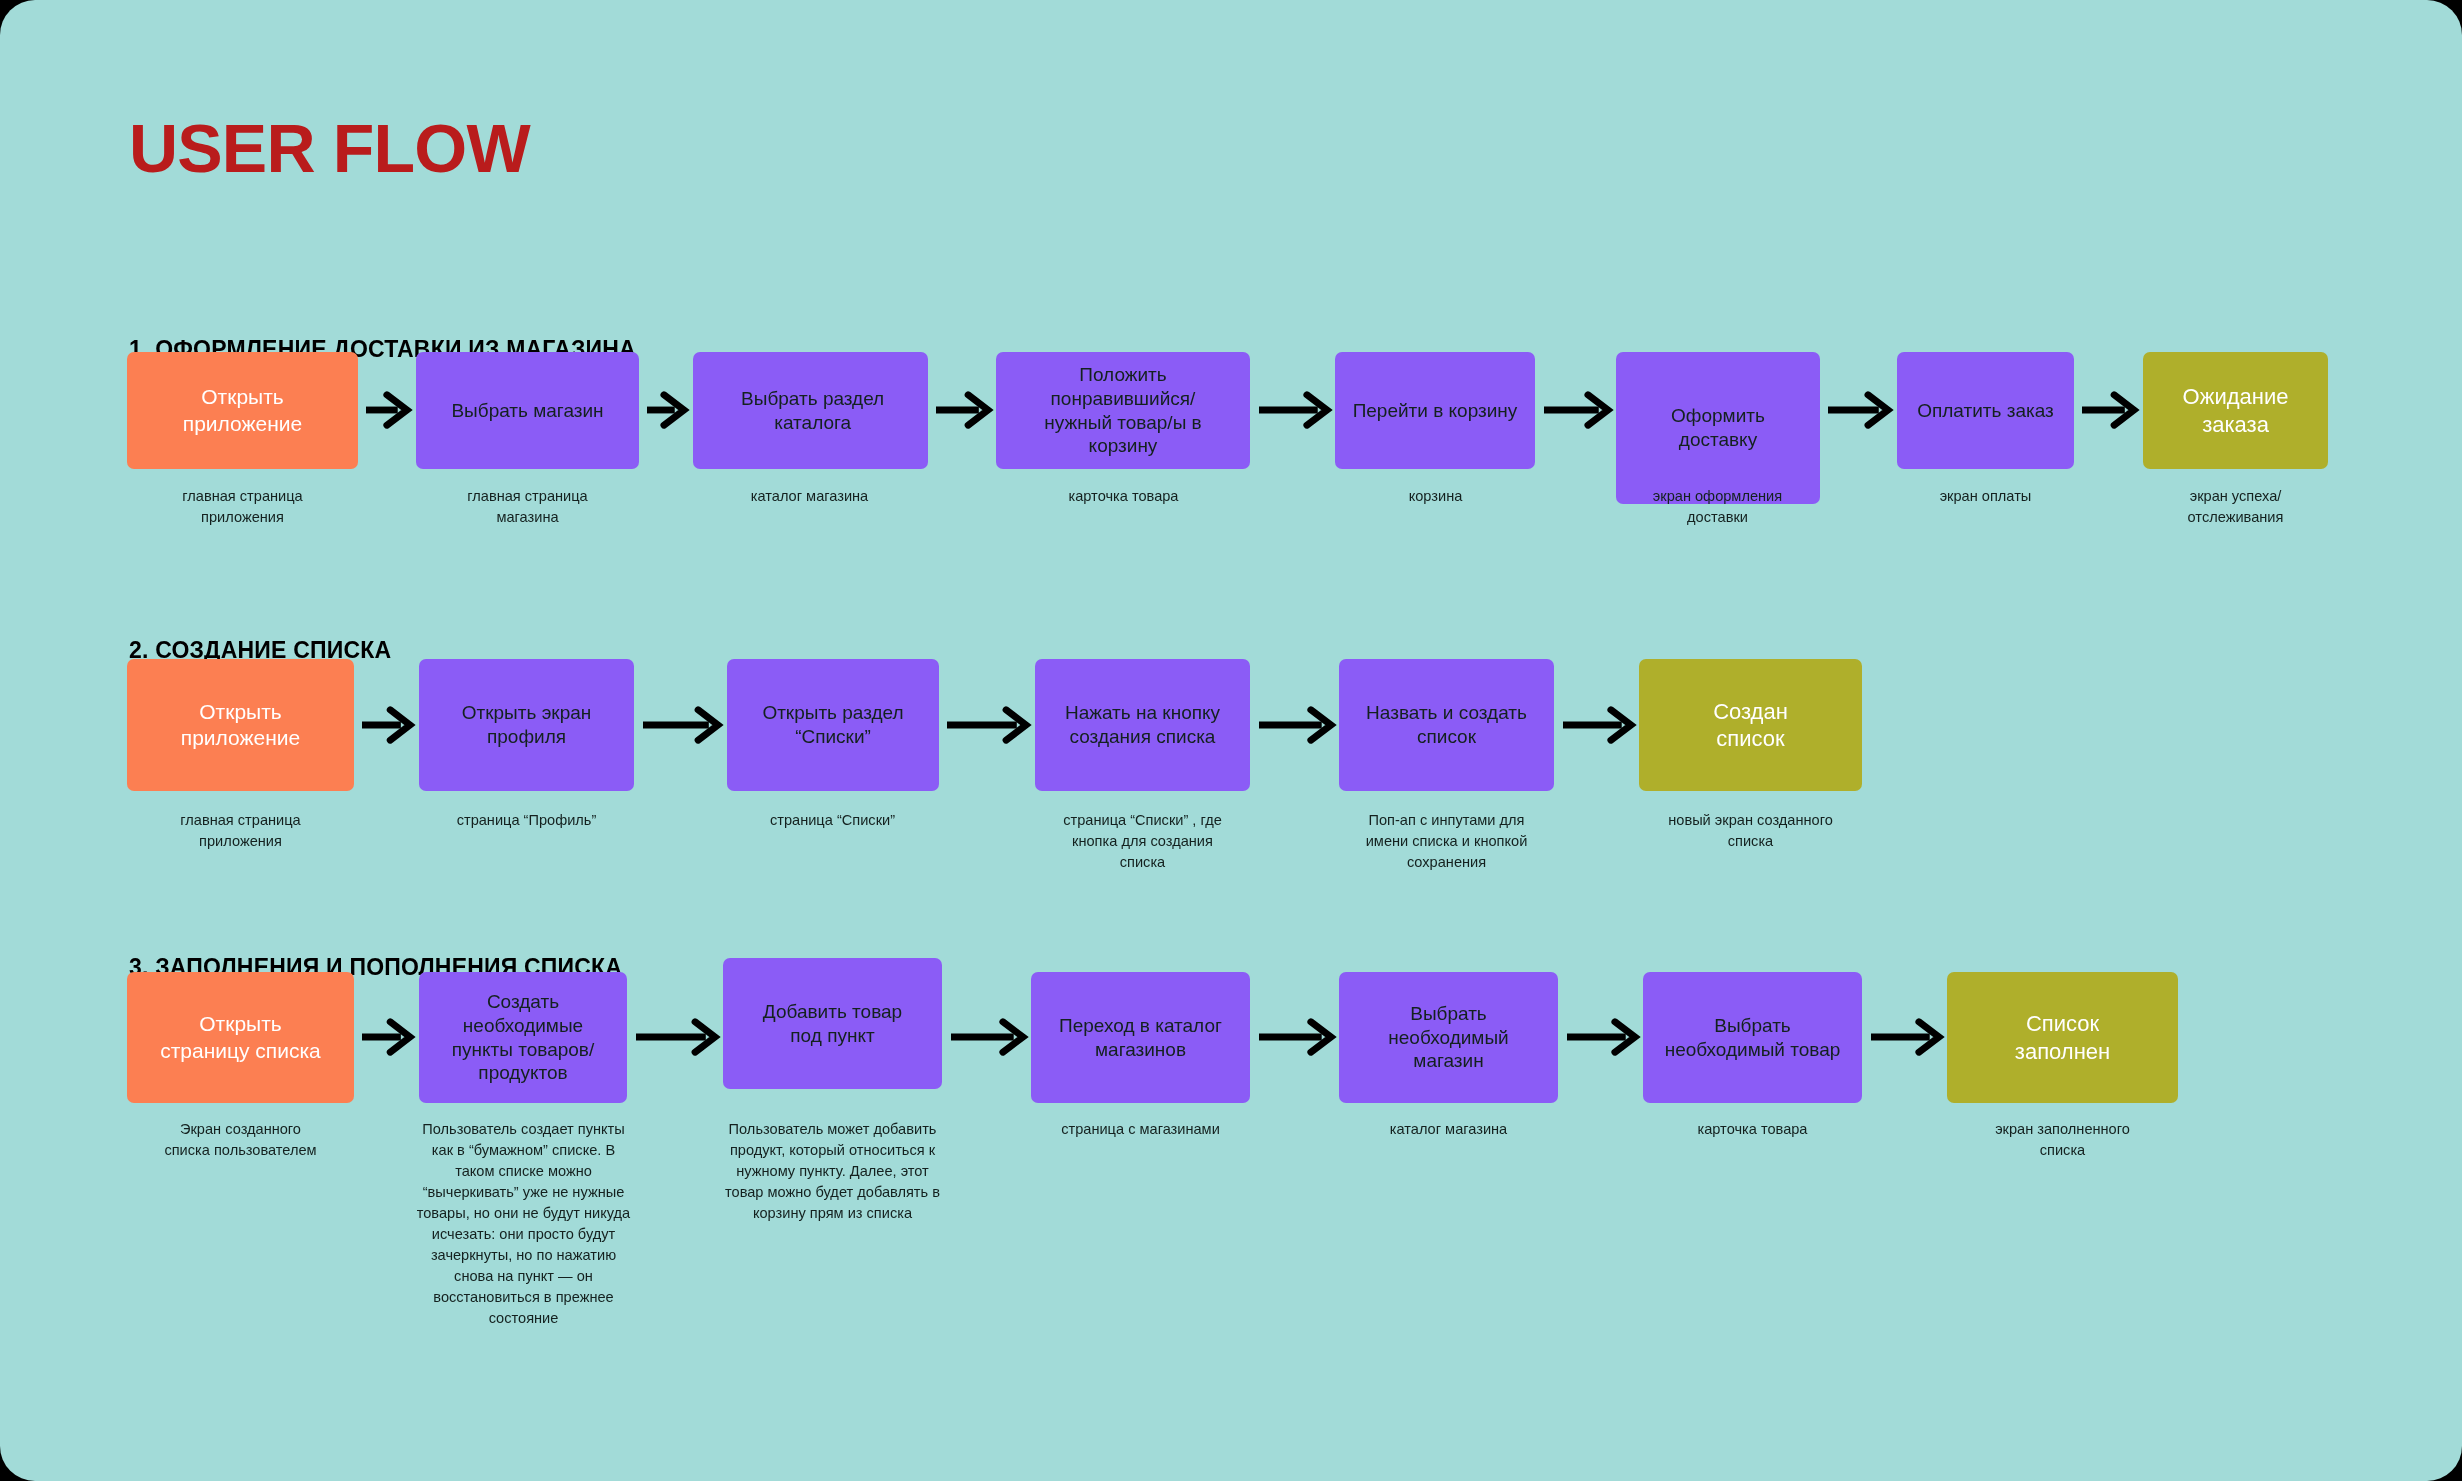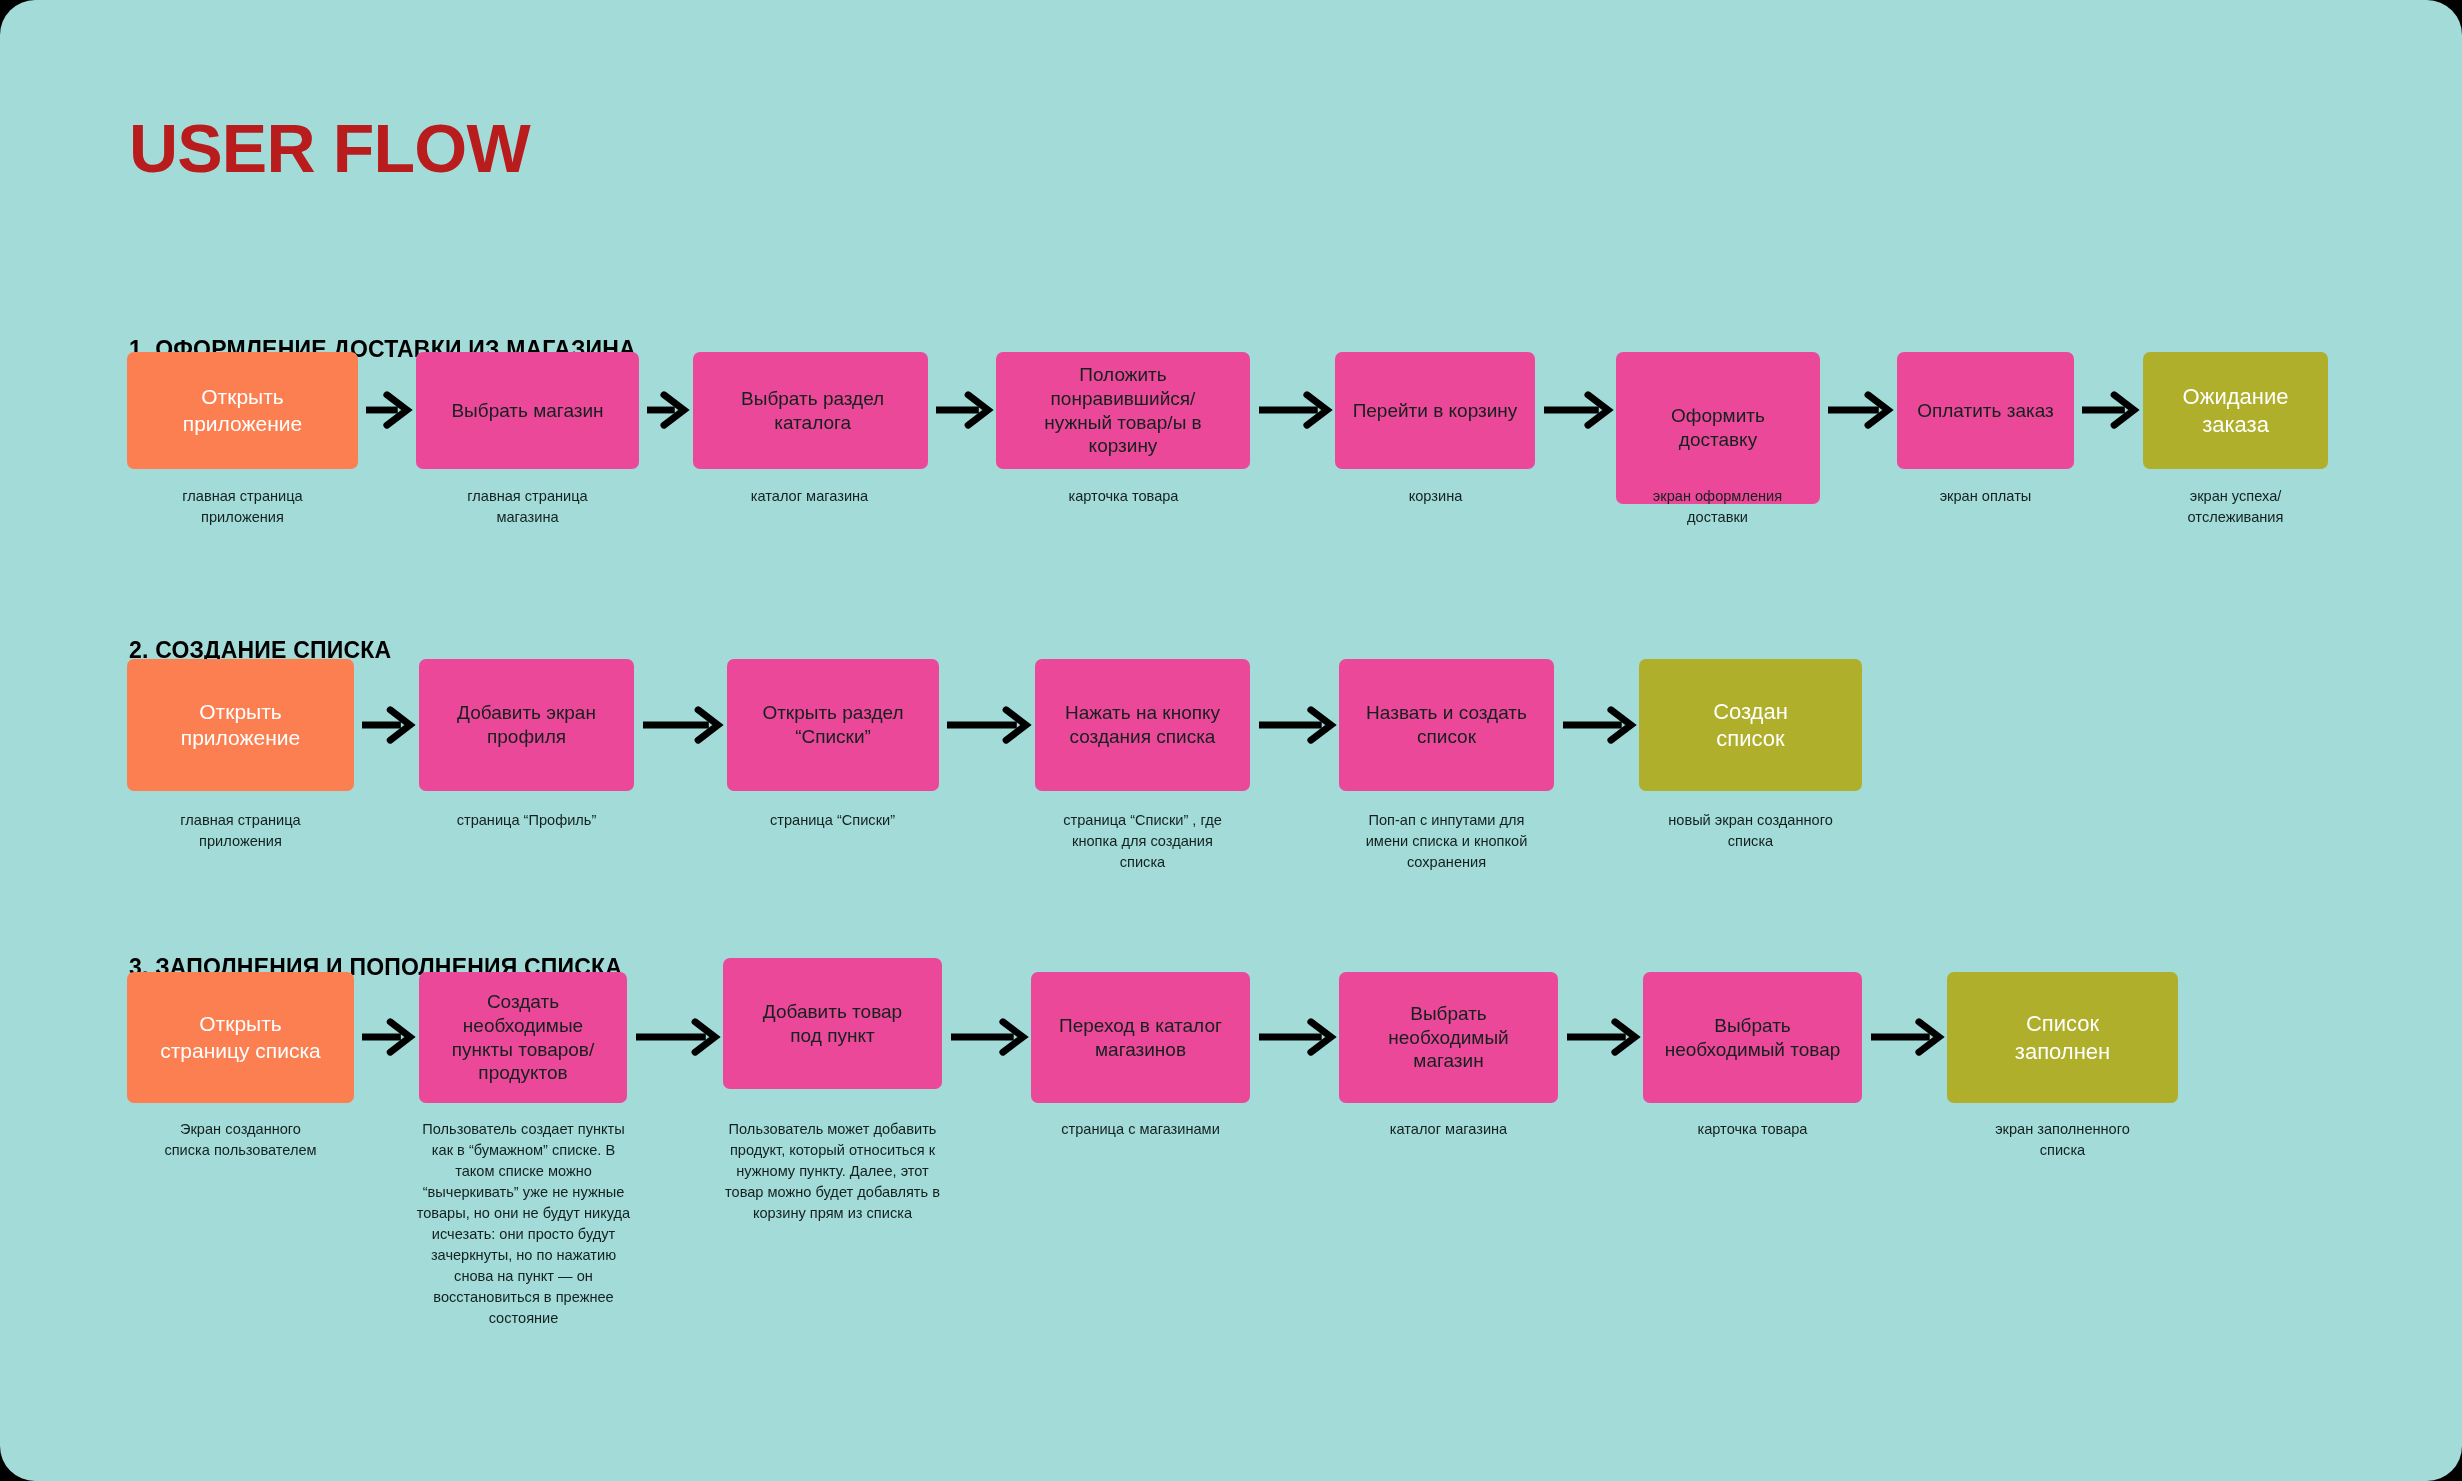--- a/index.html
+++ b/index.html
@@ -83,21 +83,21 @@
     font-size: 21px;
   }
   .step-box.kind-end {
     background: #AFAF2B;
   }
   .step-box.kind-end .step-label {
     color: #ffffff;
     font-size: 22px;
   }
   .step-box.kind-normal {
-    background: #ec4899;
+    background: #8b5cf6;
   }
   .step-caption {
     position: absolute;
     text-align: center;
     font-size: 14.6px;
     line-height: 1.44;
     color: #14211f;
     white-space: pre-line;
   }
 
@@ -221,21 +221,21 @@
         </div>
         <div class="step-caption" style="width: 215px; left: 133px; top: 217px;">главная страница
 приложения</div>
         <div class="arrow" style="left: 362px; width: 48px; top: 116px;">
           <svg viewBox="0 0 63 42" preserveAspectRatio="none">
     <line x1="0" y1="21" x2="51" y2="21" stroke="#000000" stroke-width="9" stroke-linecap="butt"></line>
     <polyline points="37,1 63,21 37,41" fill="none" stroke="#000000" stroke-width="9" stroke-linecap="round" stroke-linejoin="miter"></polyline>
   </svg>
         </div>
         <div class="step-box kind-normal" style="left: 419px; top: 66px; width: 215px; height: 132px;">
-          <span class="step-label">Добавить экран
+          <span class="step-label">Открыть экран
 профиля</span>
         </div>
         <div class="step-caption" style="width: 215px; left: 419px; top: 217px;">страница “Профиль”</div>
         <div class="arrow" style="left: 643px; width: 75px; top: 116px;">
           <svg viewBox="0 0 98 42" preserveAspectRatio="none">
     <line x1="0" y1="21" x2="86" y2="21" stroke="#000000" stroke-width="9" stroke-linecap="butt"></line>
     <polyline points="72,1 98,21 72,41" fill="none" stroke="#000000" stroke-width="9" stroke-linecap="round" stroke-linejoin="miter"></polyline>
   </svg>
         </div>
         <div class="step-box kind-normal" style="left: 727px; top: 66px; width: 212px; height: 132px;">

